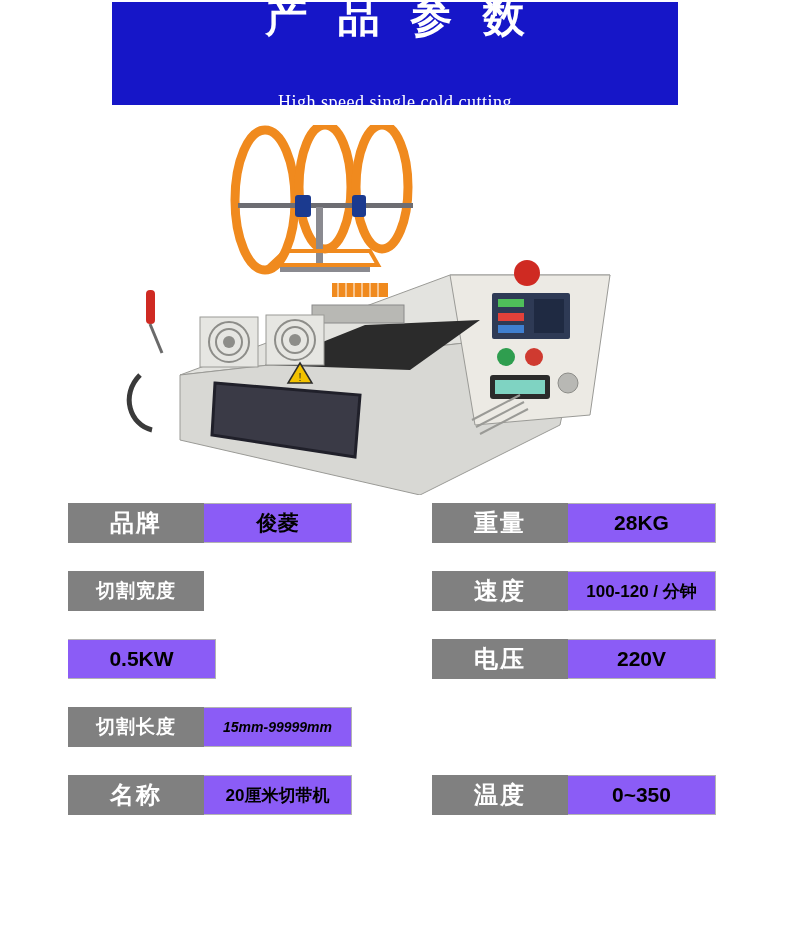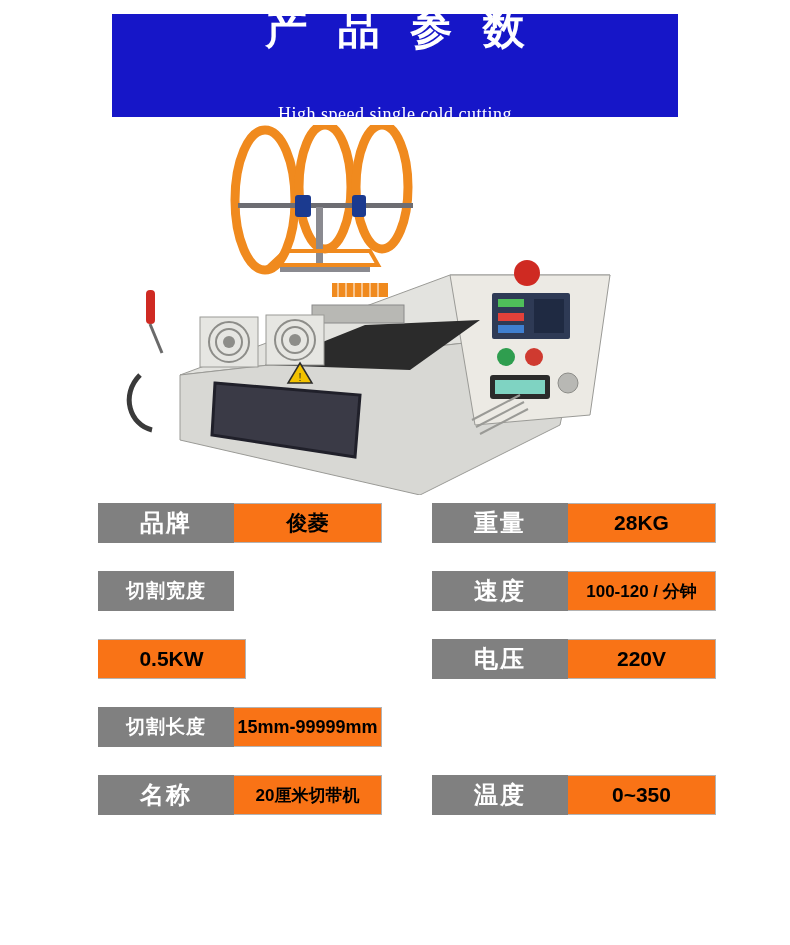--- a/index.html
+++ b/index.html
@@ -16,21 +16,21 @@
   .page {
     position: relative;
     width: 790px;
     height: 945px;
   }
 
   
   .banner {
     position: absolute;
     left: 112px;
-    top: 14px;
+    top: 2px;
     width: 566px;
     height: 103px;
     background: #1616c8;
     display: flex;
     flex-direction: column;
     align-items: center;
     justify-content: center;
   }
   .banner-title {
     color: #ffffff;
@@ -72,21 +72,20 @@
   }
   .spec-row {
     display: flex;
     justify-content: space-between;
     margin-bottom: 28px;
   }
   .spec-cell {
     display: flex;
     align-items: center;
     width: 290px;
-    margin-left: 30px;
   }
   .spec-label {
     background: #808080;
     color: #ffffff;
     width: 136px;
     height: 40px;
     display: flex;
     align-items: center;
     justify-content: center;
     font-weight: bold;
@@ -102,29 +101,30 @@
     border: 1px solid #b3b3b3;
     border-left: none;
     width: 148px;
     height: 40px;
     display: flex;
     align-items: center;
     justify-content: center;
     font-weight: bold;
     font-size: 21px;
     color: #000000;
-    background: #f97316;
+    background: #8b5cf6;
     box-sizing: border-box;
     white-space: nowrap;
   }
   .spec-value.sm {
     font-size: 17px;
   }
   .spec-value.xs {
-    font-size: 18px;
+    font-size: 14px;
+    font-style: italic;
   }
 </style>
 </head>
 <body>
 
 <div class="page">
 
   <div class="banner">
     <div class="banner-title">产 品 参 数</div>
     <div class="banner-sub">High speed single cold cutting</div>

